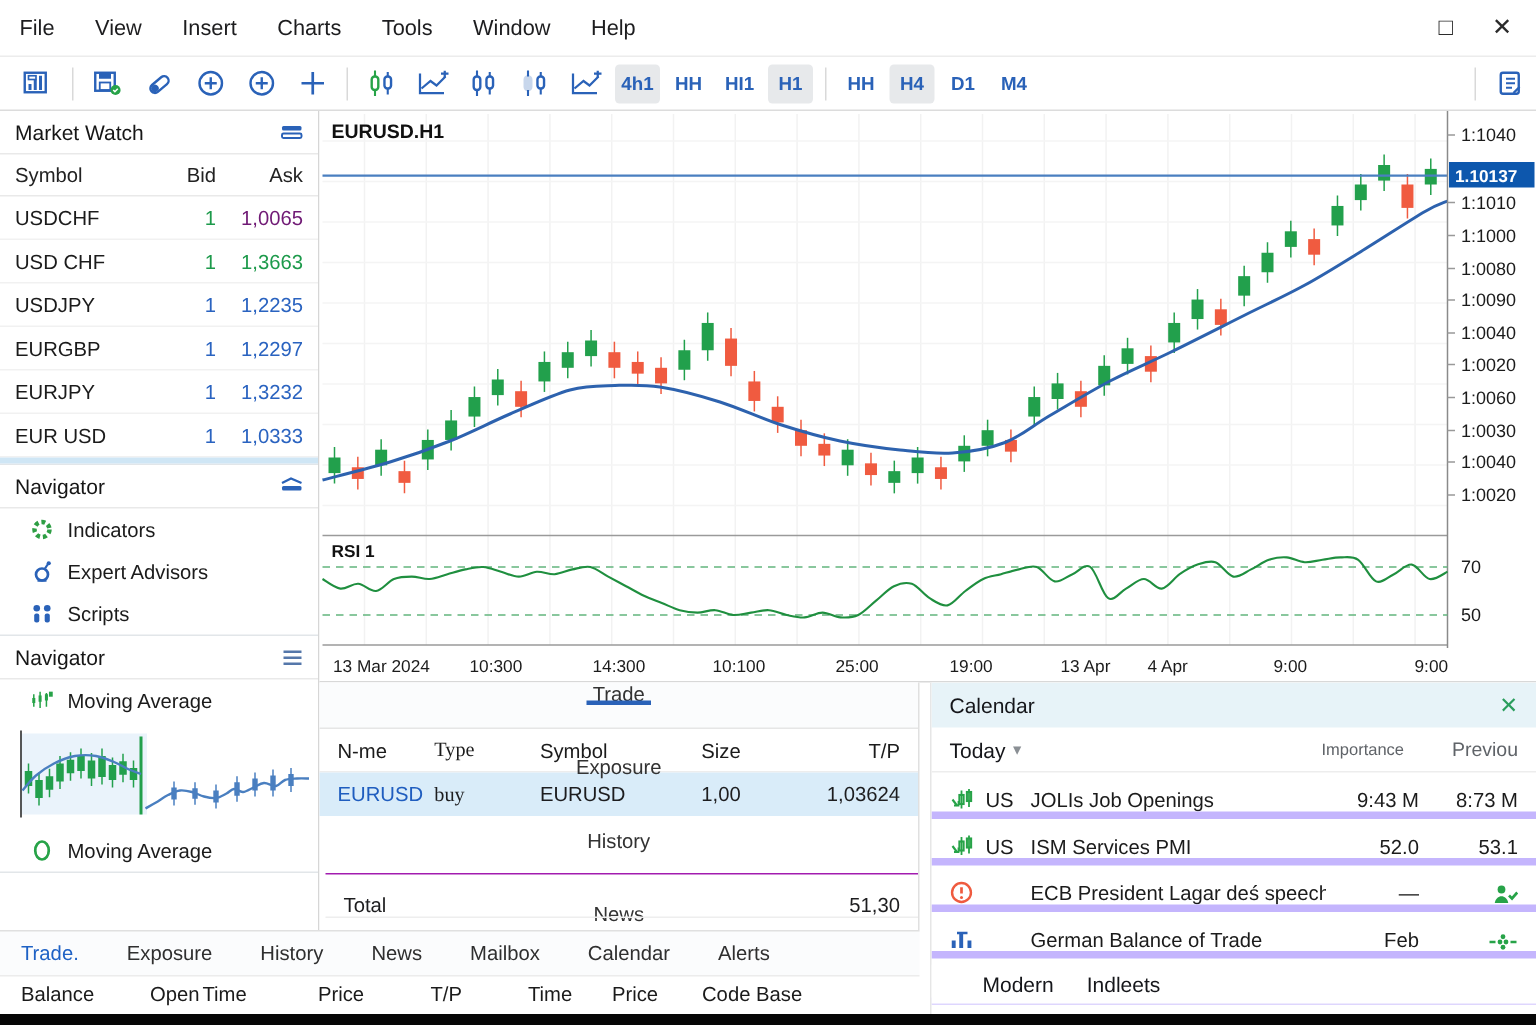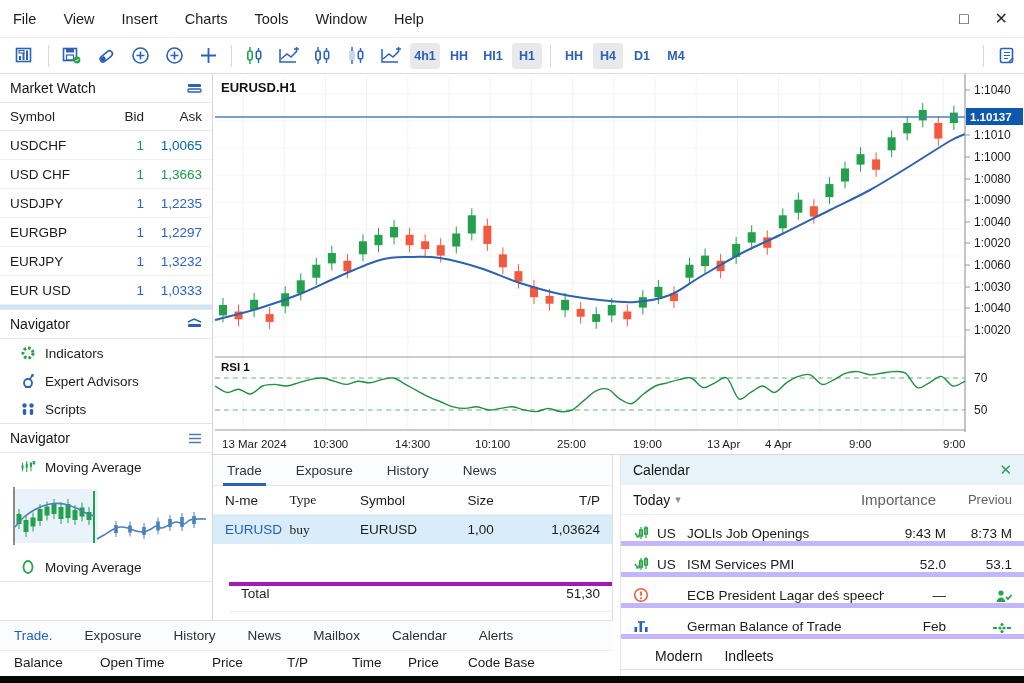--- a/index.html
+++ b/index.html
@@ -32,38 +32,38 @@
   .mw-scroll{height:4px;background:#cfe6f5;margin:0 0 0 0;}
   .nav-item{display:flex;align-items:center;gap:9px;height:28px;padding:0 10px 0 20px;color:#1b1b1b;}
   .nav-item .ic{width:16px;display:flex;justify-content:center;}
   .panel{border-bottom:1px solid #e2e6e9;}
   .nav2-prev{padding:4px 4px 6px 4px;}
   
   .chart-wrap{position:absolute;left:213px;top:74px;width:811px;height:381px;background:#fff;
               border-bottom:1px solid #d8d8d8;}
   
   .trade-panel{position:absolute;left:213px;top:455px;width:400px;height:165px;background:#fff;border-right:1px solid #e0e0e0;}
-  .trade-tabs{display:flex;gap:34px;height:31px;align-items:center;padding:0 14px;background:#fbfcfd;border-bottom:1px solid #e6e6e6;}
+  .trade-tabs{display:flex;gap:34px;height:31px;align-items:center;padding:0 14px;background:#fbfcfd;border-bottom:1px solid #e6e6e6;flex-direction:column;}
   .trade-tab{position:relative;height:31px;display:flex;align-items:center;color:#333;}
   .trade-tab.active:after{content:"";position:absolute;left:-4px;right:-4px;bottom:0;height:3px;background:#2a62b8;}
   .t-head,.t-row{display:flex;align-items:center;height:29px;padding:0 12px;}
   .t-head{border-bottom:1px solid #ededed;color:#1b1b1b;}
   .t-row{background:#d9ecf9;}
   .tc1{width:66px;} .tc2{width:72px;font-family:Liberation Serif, serif;} .tc3{width:110px;} .tc4{flex:1;text-align:right;padding-right:26px;} .tc5{width:82px;text-align:right;}
-  .t-total{position:absolute;left:16px;right:0;bottom:8px;display:flex;height:30px;align-items:flex-start;
-           padding:0 12px;border-top:4px solid #a21caf;border-bottom:1px solid #eee;}
+  .t-total{position:absolute;left:4px;right:0;bottom:8px;display:flex;height:30px;align-items:flex-end;
+           padding:0 12px;border-top:1px solid #a21caf;border-bottom:1px solid #eee;}
   .t-total .lbl{flex:1;} .t-total .val{width:82px;text-align:right;}
   
   .calendar{position:absolute;left:620px;top:455px;width:404px;height:221px;background:#fff;border-left:1px solid #e6e6e6;overflow:hidden;}
   .cal-h{display:flex;align-items:center;justify-content:space-between;height:30px;padding:0 12px;
          background:#e7f3f8;font-size:14px;color:#15161a;}
   .cal-x{color:#2a9d5c;font-size:15px;font-weight:bold;}
   .cal-filter{display:flex;align-items:center;height:30px;padding:0 12px;border-bottom:1px solid #ededed;color:#15161a;font-size:14px;}
   .cal-filter .caret{color:#8a8f94;margin-left:5px;font-size:11px;}
-  .cal-filter .imp{margin-left:auto;color:#5f6368;font-size:15px;}
+  .cal-filter .imp{margin-left:auto;color:#5f6368;font-size:11px;}
   .cal-filter .prev{width:76px;text-align:right;color:#5f6368;font-size:13px;}
   .cal-row{display:flex;align-items:flex-end;height:31px;padding:0 12px;border-bottom:5px solid #c4b5fd;}
   .cal-ic{width:24px;display:flex;}
   .cal-country{width:30px;color:#1b1b1b;}
   .cal-title{flex:1;color:#1b1b1b;white-space:nowrap;overflow:hidden;}
   .cal-imp{width:62px;text-align:right;color:#1b1b1b;}
   .cal-prev{width:66px;text-align:right;color:#1b1b1b;display:flex;justify-content:flex-end;align-items:center;}
   .cal-foot{position:absolute;left:0;right:0;bottom:7px;height:26px;background:#fff;display:flex;gap:22px;
             align-items:center;padding:0 0 0 34px;font-size:14px;color:#15161a;}
   .cal-row.clipped{opacity:.55;}
@@ -214,21 +214,21 @@
       </div>
       <div class="mw-cols">
         <span class="c1">Symbol</span>
         <span class="c2">Bid</span>
         <span class="c3">Ask</span>
       </div>
       <div id="mw-rows">
           <div class="mw-row">
             <span class="c1">USDCHF</span>
             <span class="c2" style="color: rgb(29, 154, 75);">1</span>
-            <span class="c3" style="color: #0369a1;">1,0065</span>
+            <span class="c3" style="color: #701a75;">1,0065</span>
           </div>
           <div class="mw-row">
             <span class="c1">USD CHF</span>
             <span class="c2" style="color: rgb(29, 154, 75);">1</span>
             <span class="c3" style="color: rgb(29, 154, 75);">1,3663</span>
           </div>
           <div class="mw-row">
             <span class="c1">USDJPY</span>
             <span class="c2" style="color: rgb(42, 99, 192);">1</span>
             <span class="c3" style="color: rgb(42, 99, 192);">1,2235</span>

